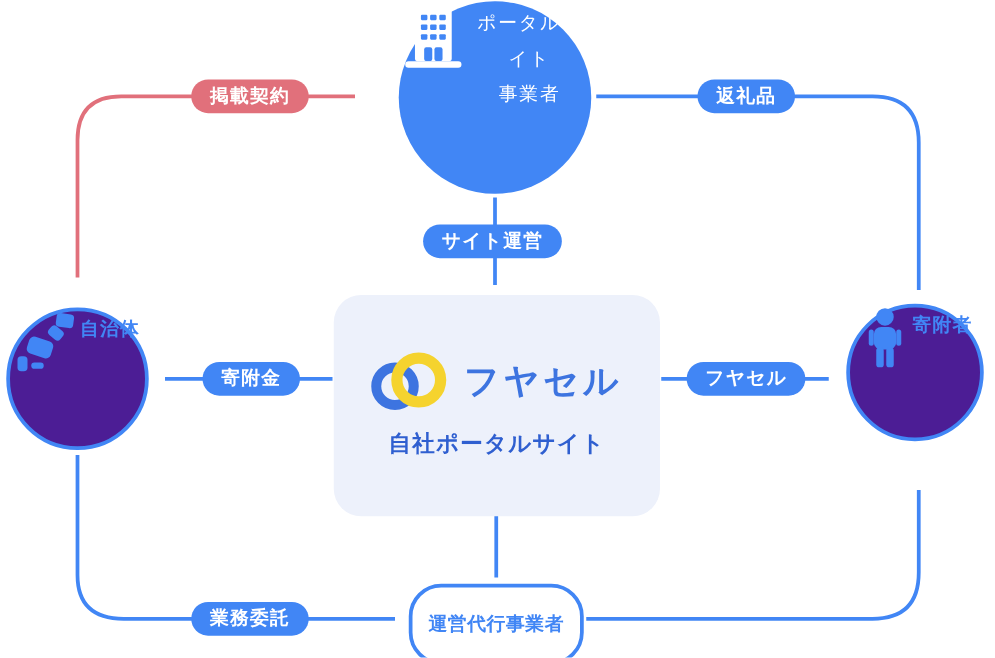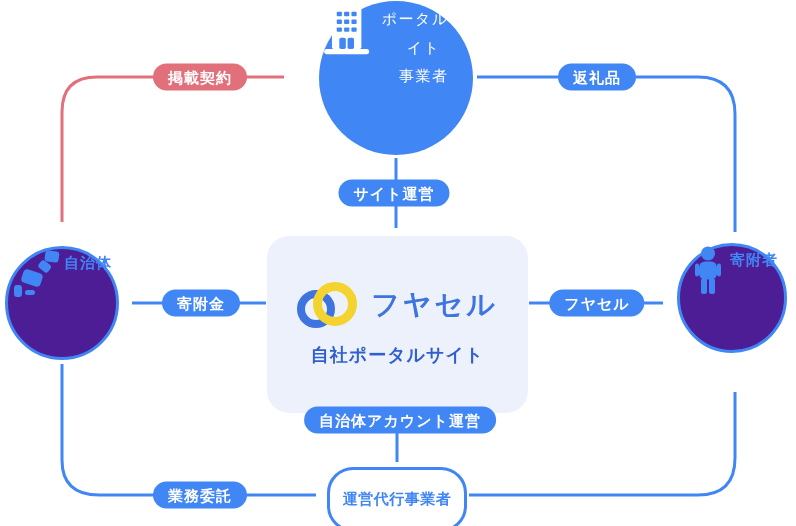--- a/index.html
+++ b/index.html
@@ -141,16 +141,15 @@
 
   <div class="agency">
     <span>運営代行事業者</span>
   </div>
 
   <div class="pill red p-keisai">掲載契約</div>
   <div class="pill p-site">サイト運営</div>
   <div class="pill p-henrei">返礼品</div>
   <div class="pill p-kifukin">寄附金</div>
   <div class="pill p-moshikomi">フヤセル</div>
-  <div class="pill p-account">自治体アカウント運営</div>
   <div class="pill p-gyomu">業務委託</div>
 
 </div>
 
 </body></html>

